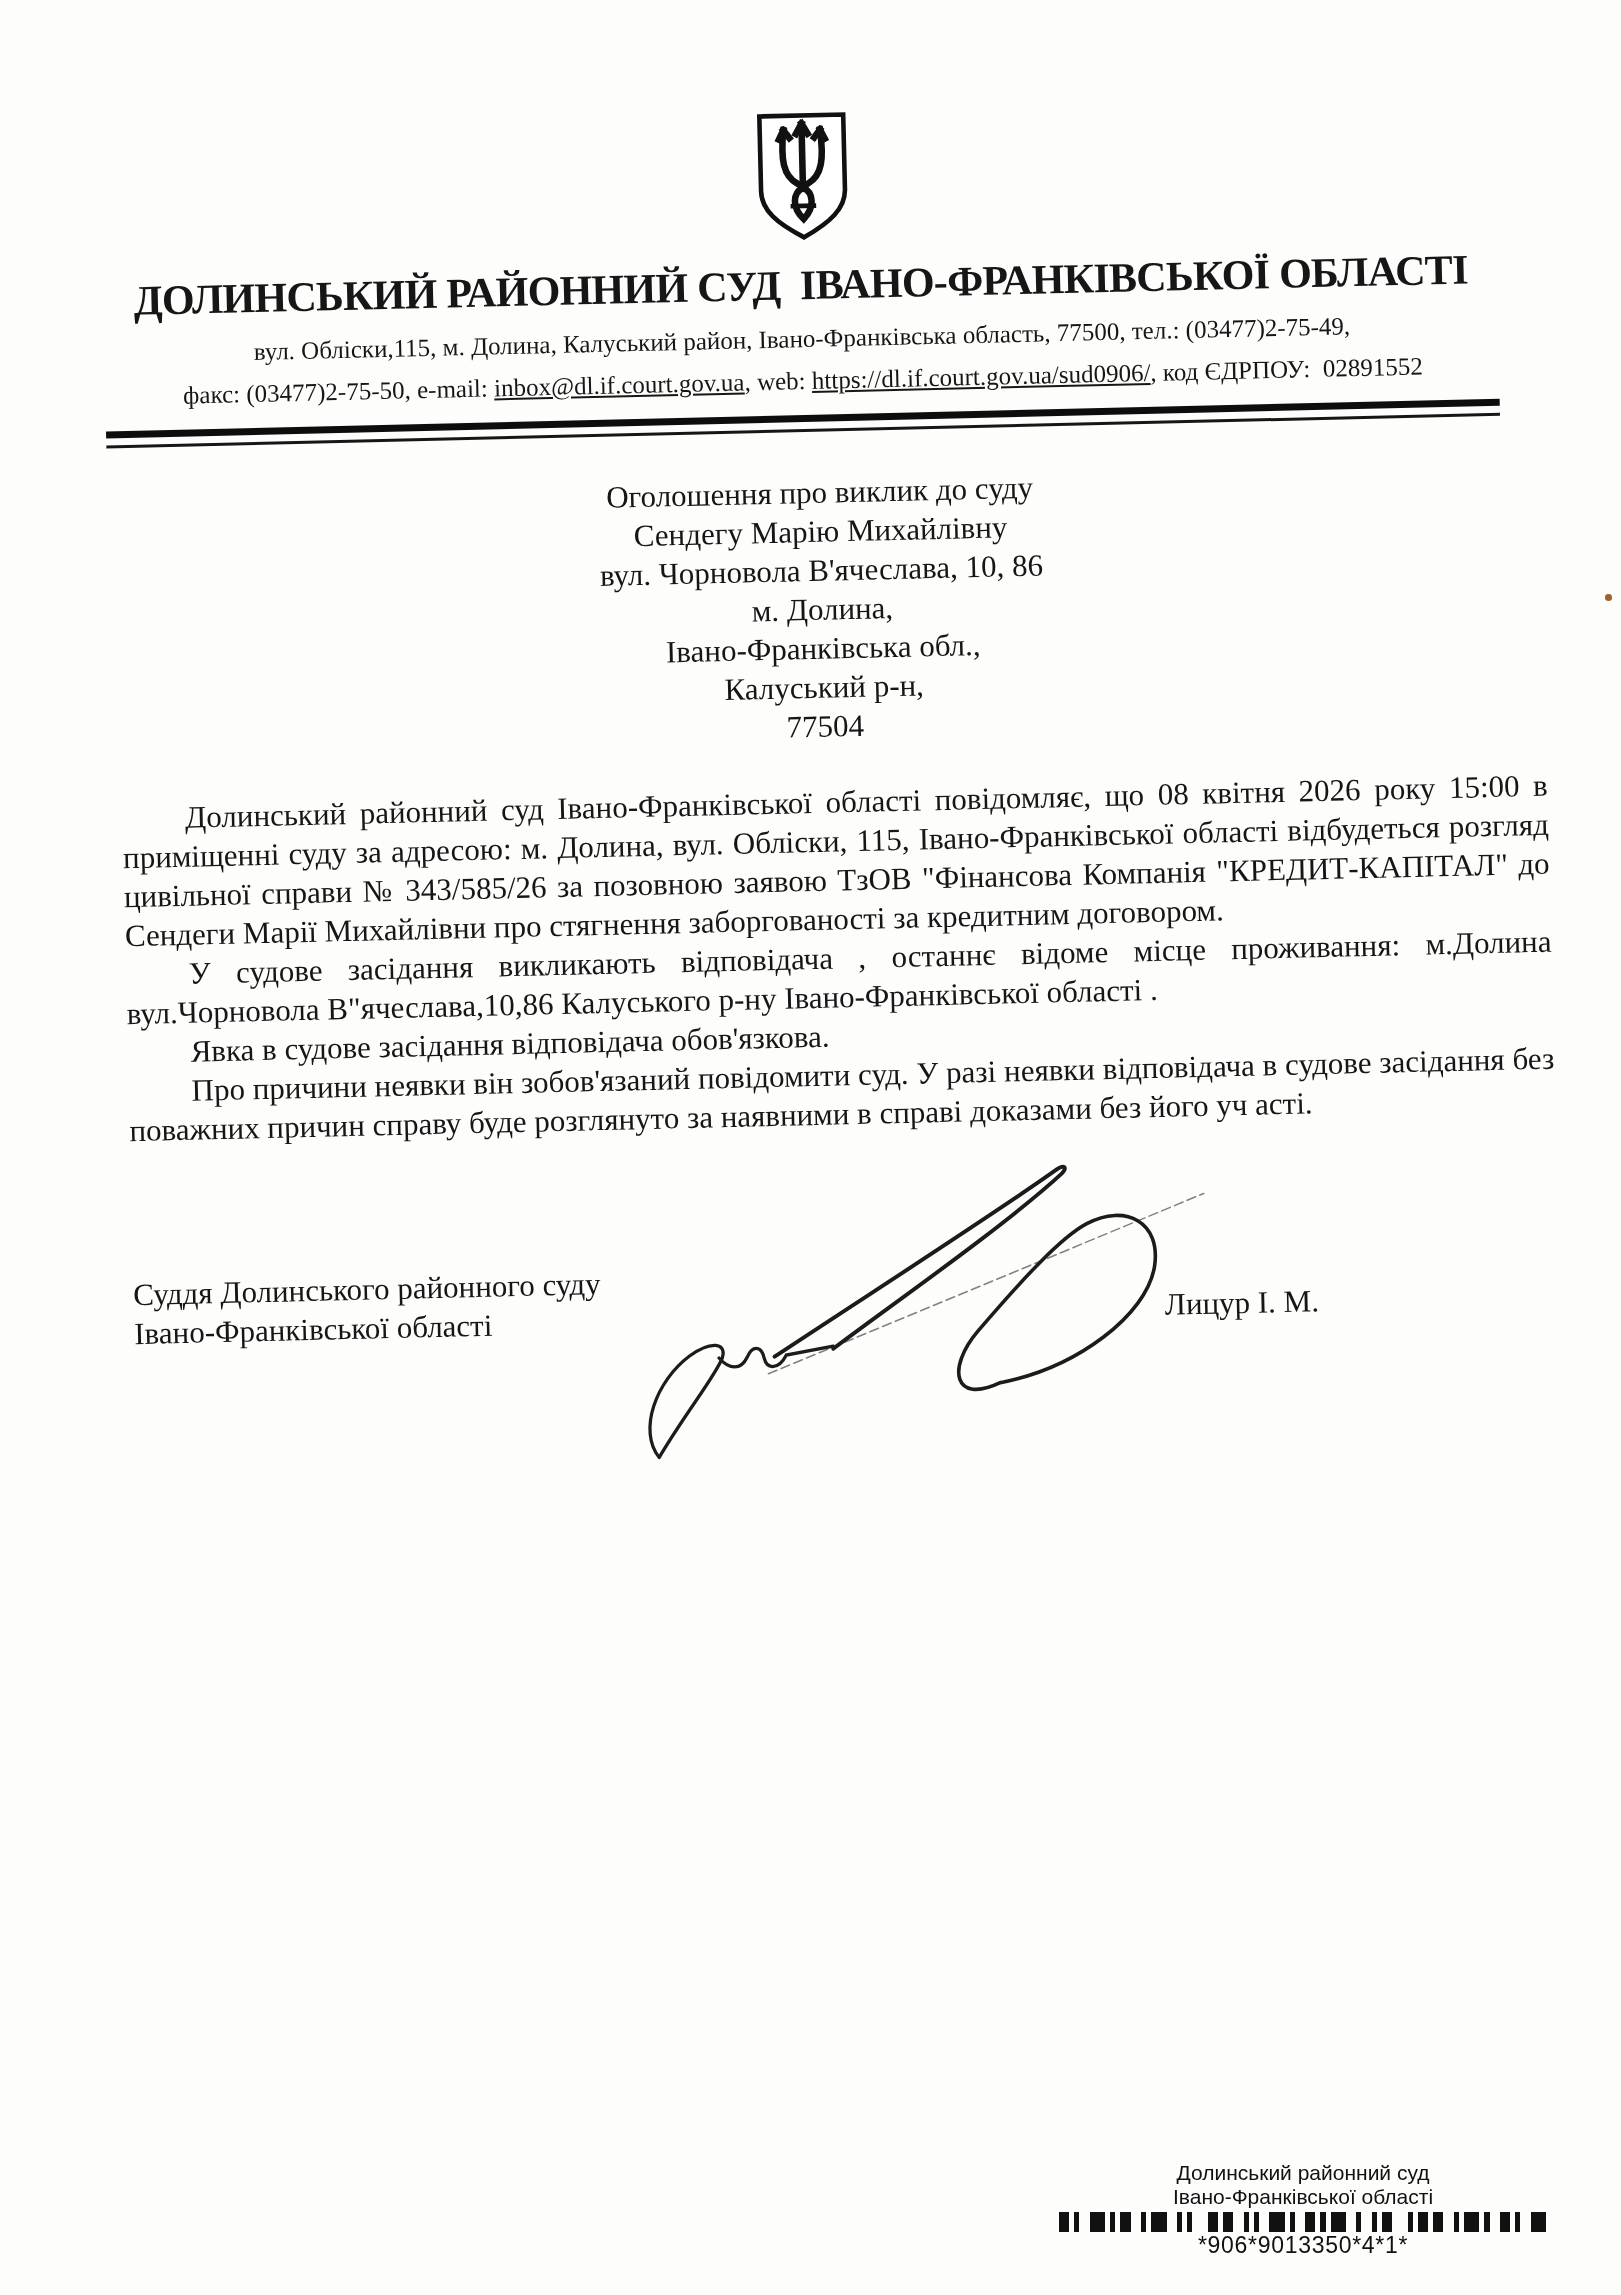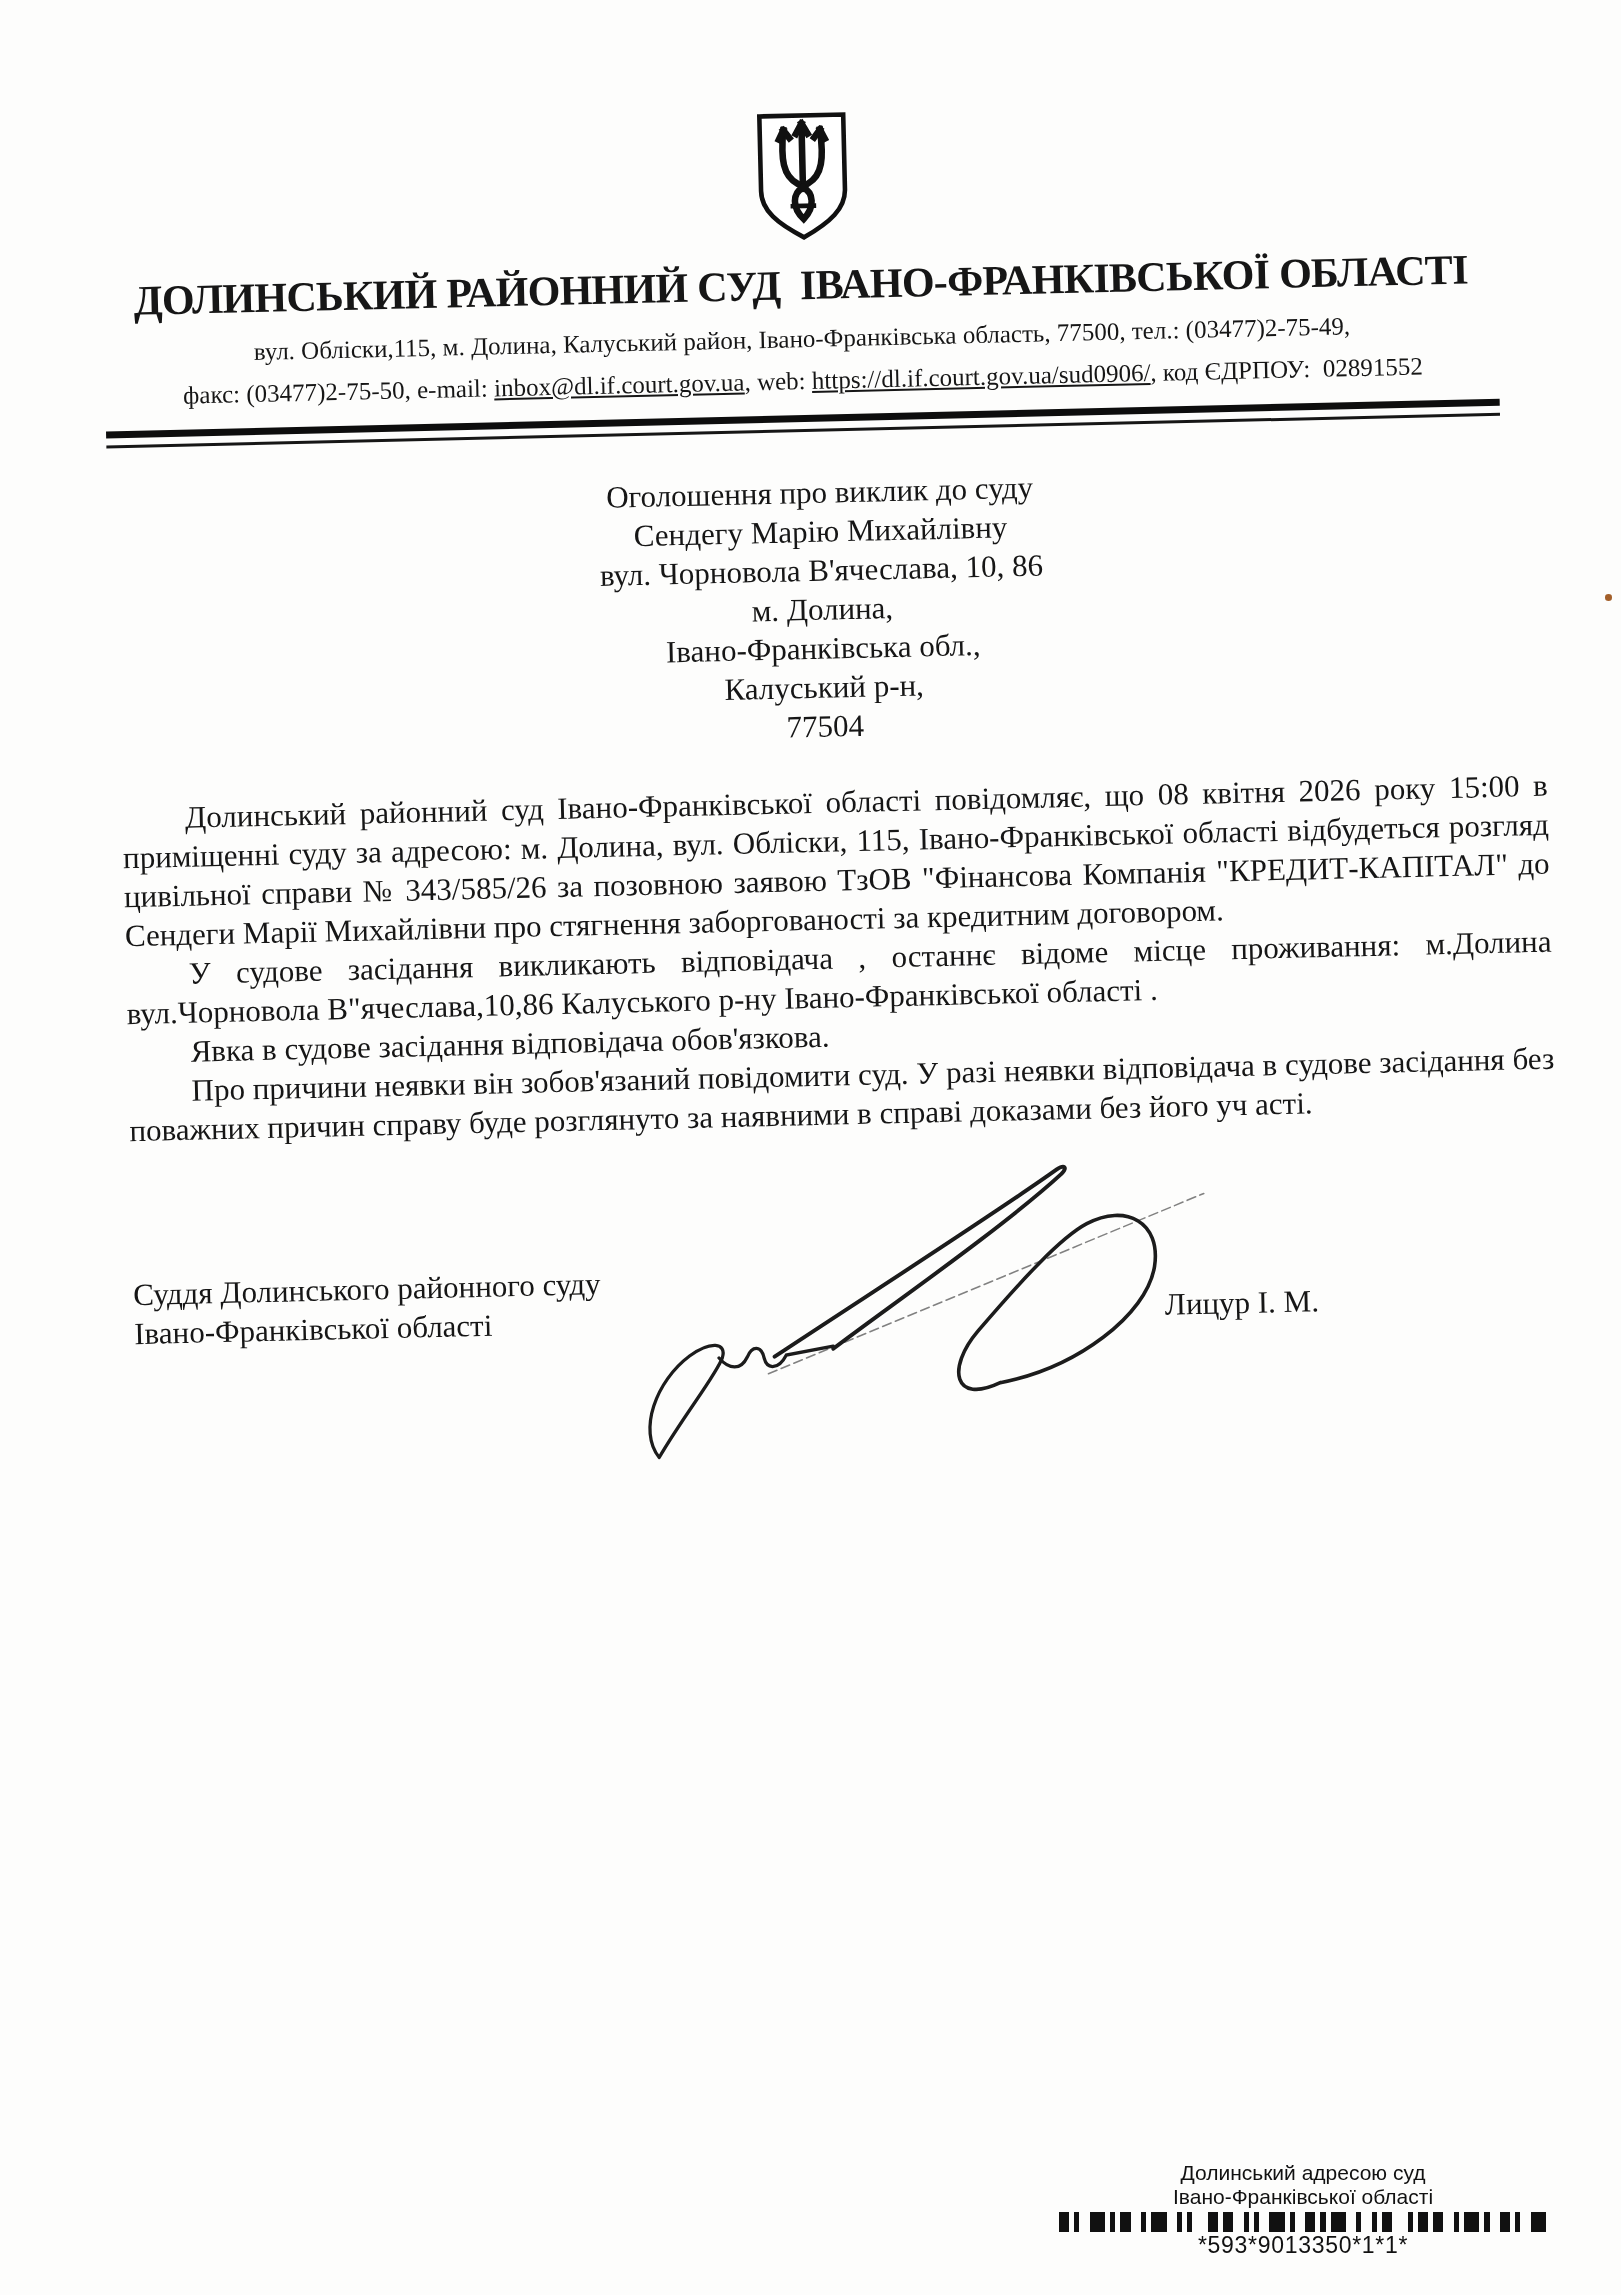--- a/index.html
+++ b/index.html
@@ -141,21 +141,21 @@
 
       <path stroke-width="2.4" opacity="0.55" stroke-dasharray="14 7" d="M1150 2098 L 1822 1838"></path>
 
       <path stroke-width="5.5" d="M1504 2120 C 1432 2152, 1422 2096, 1472 2040 C 1542 1962, 1602 1900, 1642 1880 C 1702 1850, 1756 1880, 1744 1948 C 1730 2022, 1622 2100, 1504 2120"></path>
     </g>
   </svg>
 
 </div>
 
 <div class="stamp">
-  <div>Долинський адресою суд</div>
+  <div>Долинський районний суд</div>
   <div>Івано-Франківської області</div>
   <div class="barcode" id="barcode">
       <span style="width: 10.3px; background: rgb(17, 17, 17);"></span>
       <span style="width: 5.1px; background: transparent;"></span>
       <span style="width: 5.1px; background: rgb(17, 17, 17);"></span>
       <span style="width: 10.3px; background: transparent;"></span>
       <span style="width: 15.4px; background: rgb(17, 17, 17);"></span>
       <span style="width: 5.1px; background: transparent;"></span>
       <span style="width: 5.1px; background: rgb(17, 17, 17);"></span>
       <span style="width: 5.1px; background: transparent;"></span>
@@ -204,17 +204,17 @@
       <span style="width: 15.4px; background: rgb(17, 17, 17);"></span>
       <span style="width: 5.1px; background: transparent;"></span>
       <span style="width: 5.1px; background: rgb(17, 17, 17);"></span>
       <span style="width: 10.3px; background: transparent;"></span>
       <span style="width: 10.3px; background: rgb(17, 17, 17);"></span>
       <span style="width: 5.1px; background: transparent;"></span>
       <span style="width: 5.1px; background: rgb(17, 17, 17);"></span>
       <span style="width: 10.3px; background: transparent;"></span>
       <span style="width: 15.4px; background: rgb(17, 17, 17);"></span>
     </div>
-  <div class="barcode-text">*593*9013350*1*1*</div>
+  <div class="barcode-text">*906*9013350*4*1*</div>
 </div>
 
 <div class="speck"></div>
 
 
 </body></html>

